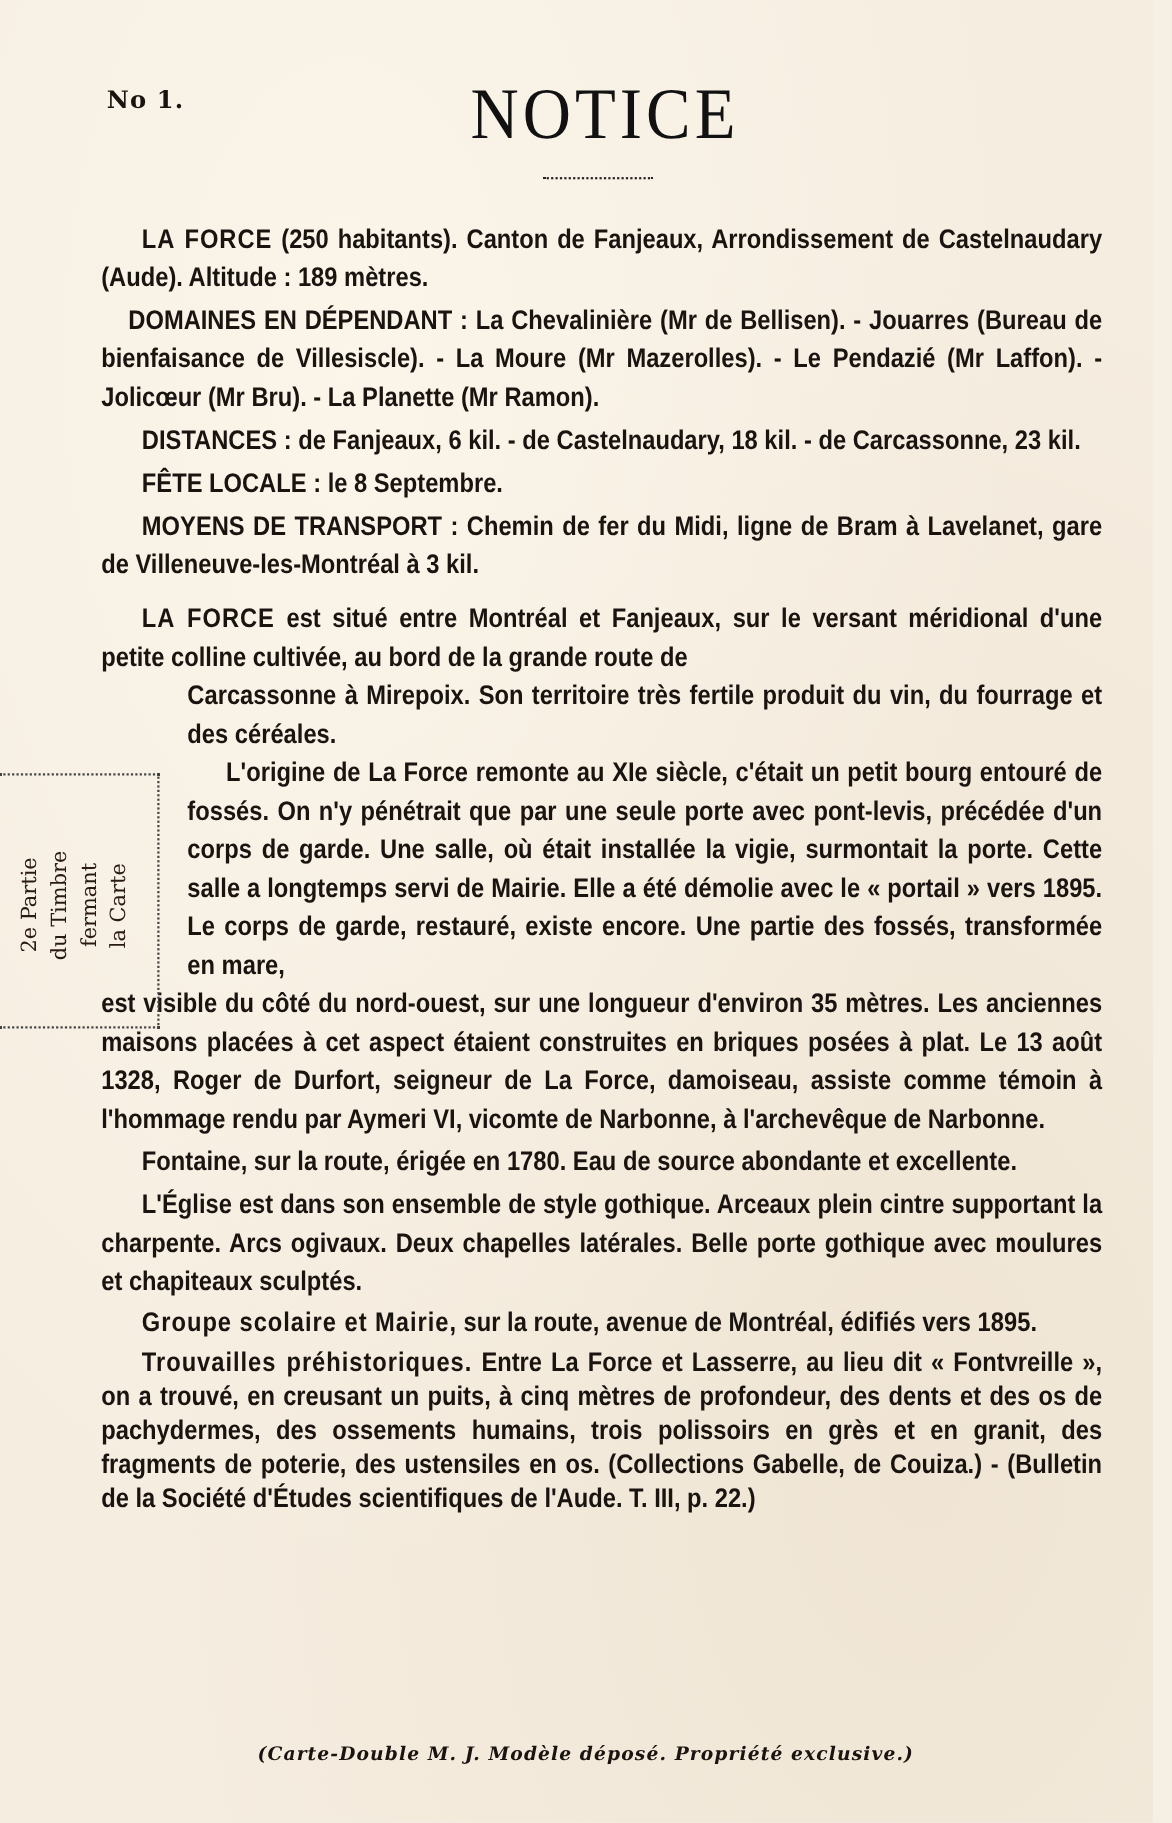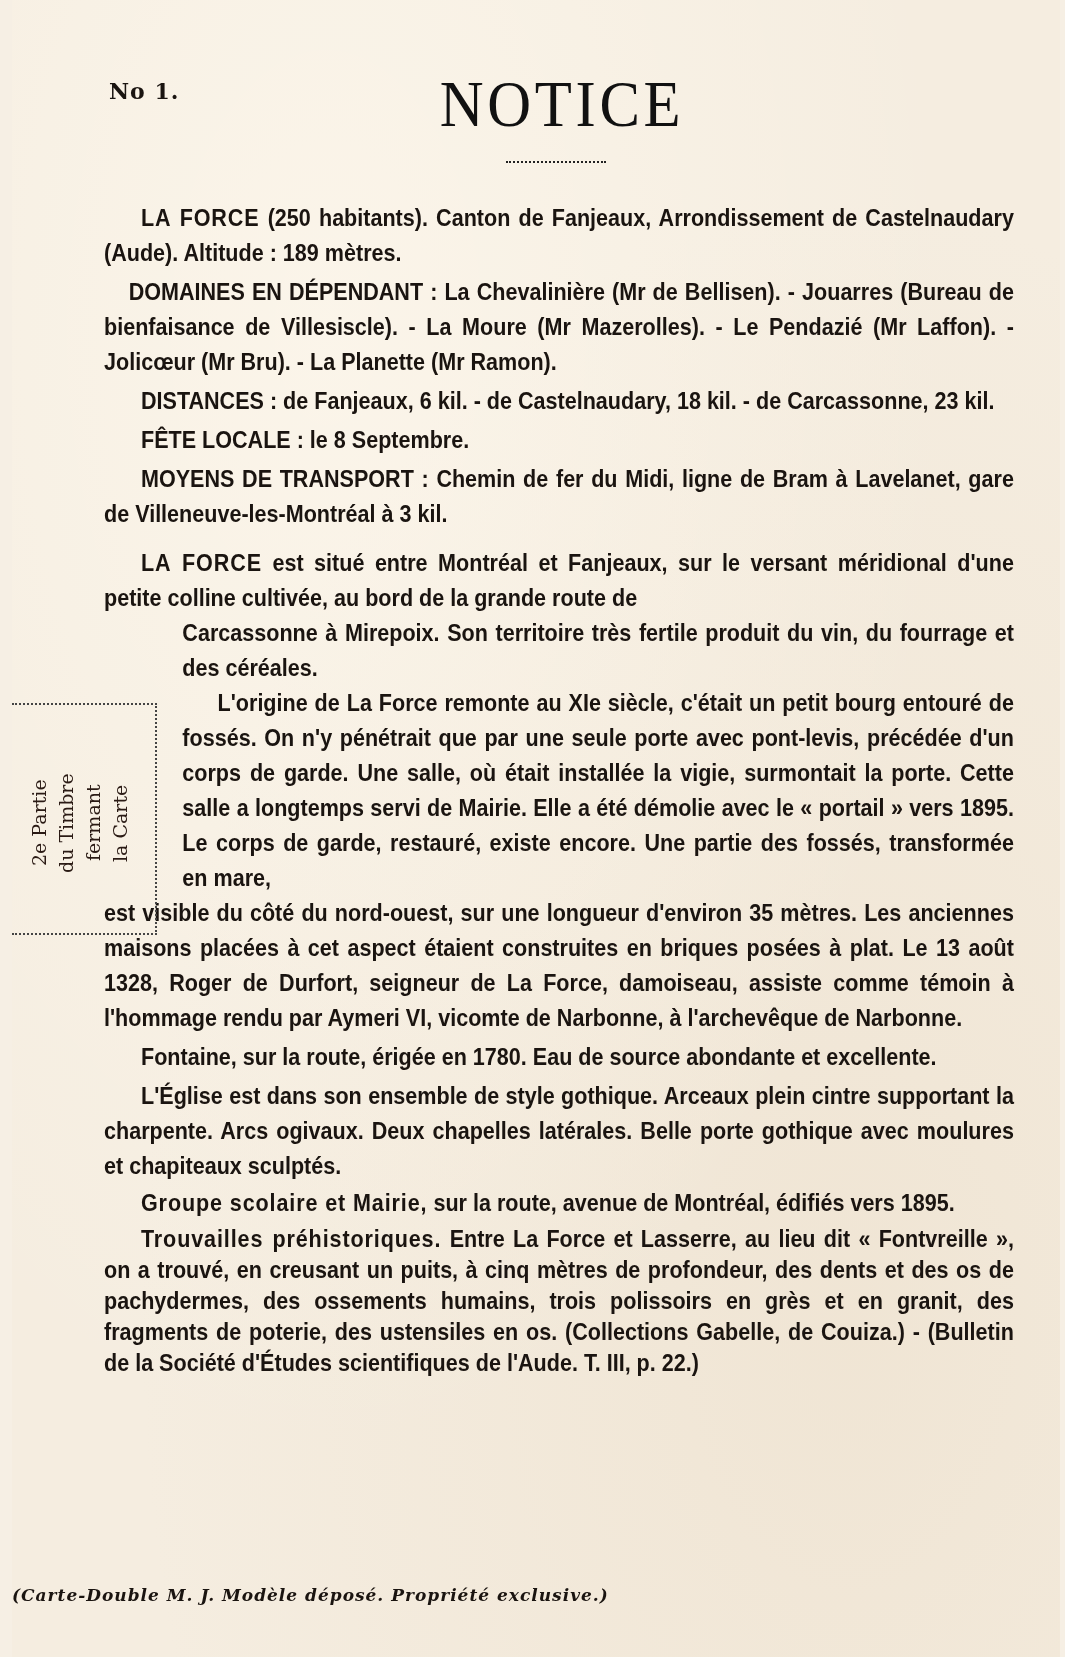--- a/index.html
+++ b/index.html
@@ -5,21 +5,21 @@
   html, body { margin: 0; padding: 0; }
   body {
     width: 1065px; height: 1657px;
     background: #f6efe4;
     position: relative;
     overflow: hidden;
     color: #1a1410;
     font-family: "Liberation Sans Narrow", "Liberation Sans", sans-serif;
   }
   .page {
-    position: absolute; left: 12px; top: 0; width: 1048px; height: 1657px;
+    position: absolute; left: 0; top: 0; width: 1048px; height: 1657px;
     background:
       radial-gradient(ellipse at 30% 20%, rgba(255,250,240,0.6), rgba(0,0,0,0) 60%),
       radial-gradient(ellipse at 80% 80%, rgba(230,214,190,0.35), rgba(0,0,0,0) 60%),
       #f5ede0;
   }
   .num {
     position: absolute; left: 97px; top: 78px;
     font-family: "DejaVu Serif", serif; font-weight: bold; font-size: 22px;
     letter-spacing: 1px;
   }
@@ -54,21 +54,21 @@
   .stamp-text {
     position: absolute; left: 14px; top: 748px; width: 110px; height: 150px;
     display: flex; flex-direction: row; justify-content: flex-start; gap: 0;
   }
   .stamp-col {
     writing-mode: vertical-rl; transform: rotate(180deg);
     font-family: "DejaVu Serif", serif; font-size: 19px; line-height: 27px;
     text-align: center; height: 150px; color: #2a1a14;
   }
   .footer {
-    position: absolute; left: 0; width: 1065px; top: 1585px; text-align: left;
+    position: absolute; left: 0; width: 1065px; top: 1585px; text-align: center;
     font-family: "DejaVu Serif", serif; font-style: italic; font-weight: bold;
     font-size: 17px; letter-spacing: 1px;
   }
 </style>
 </head>
 <body>
 
 <div class="page">
 
   <div class="num">No 1.</div>

